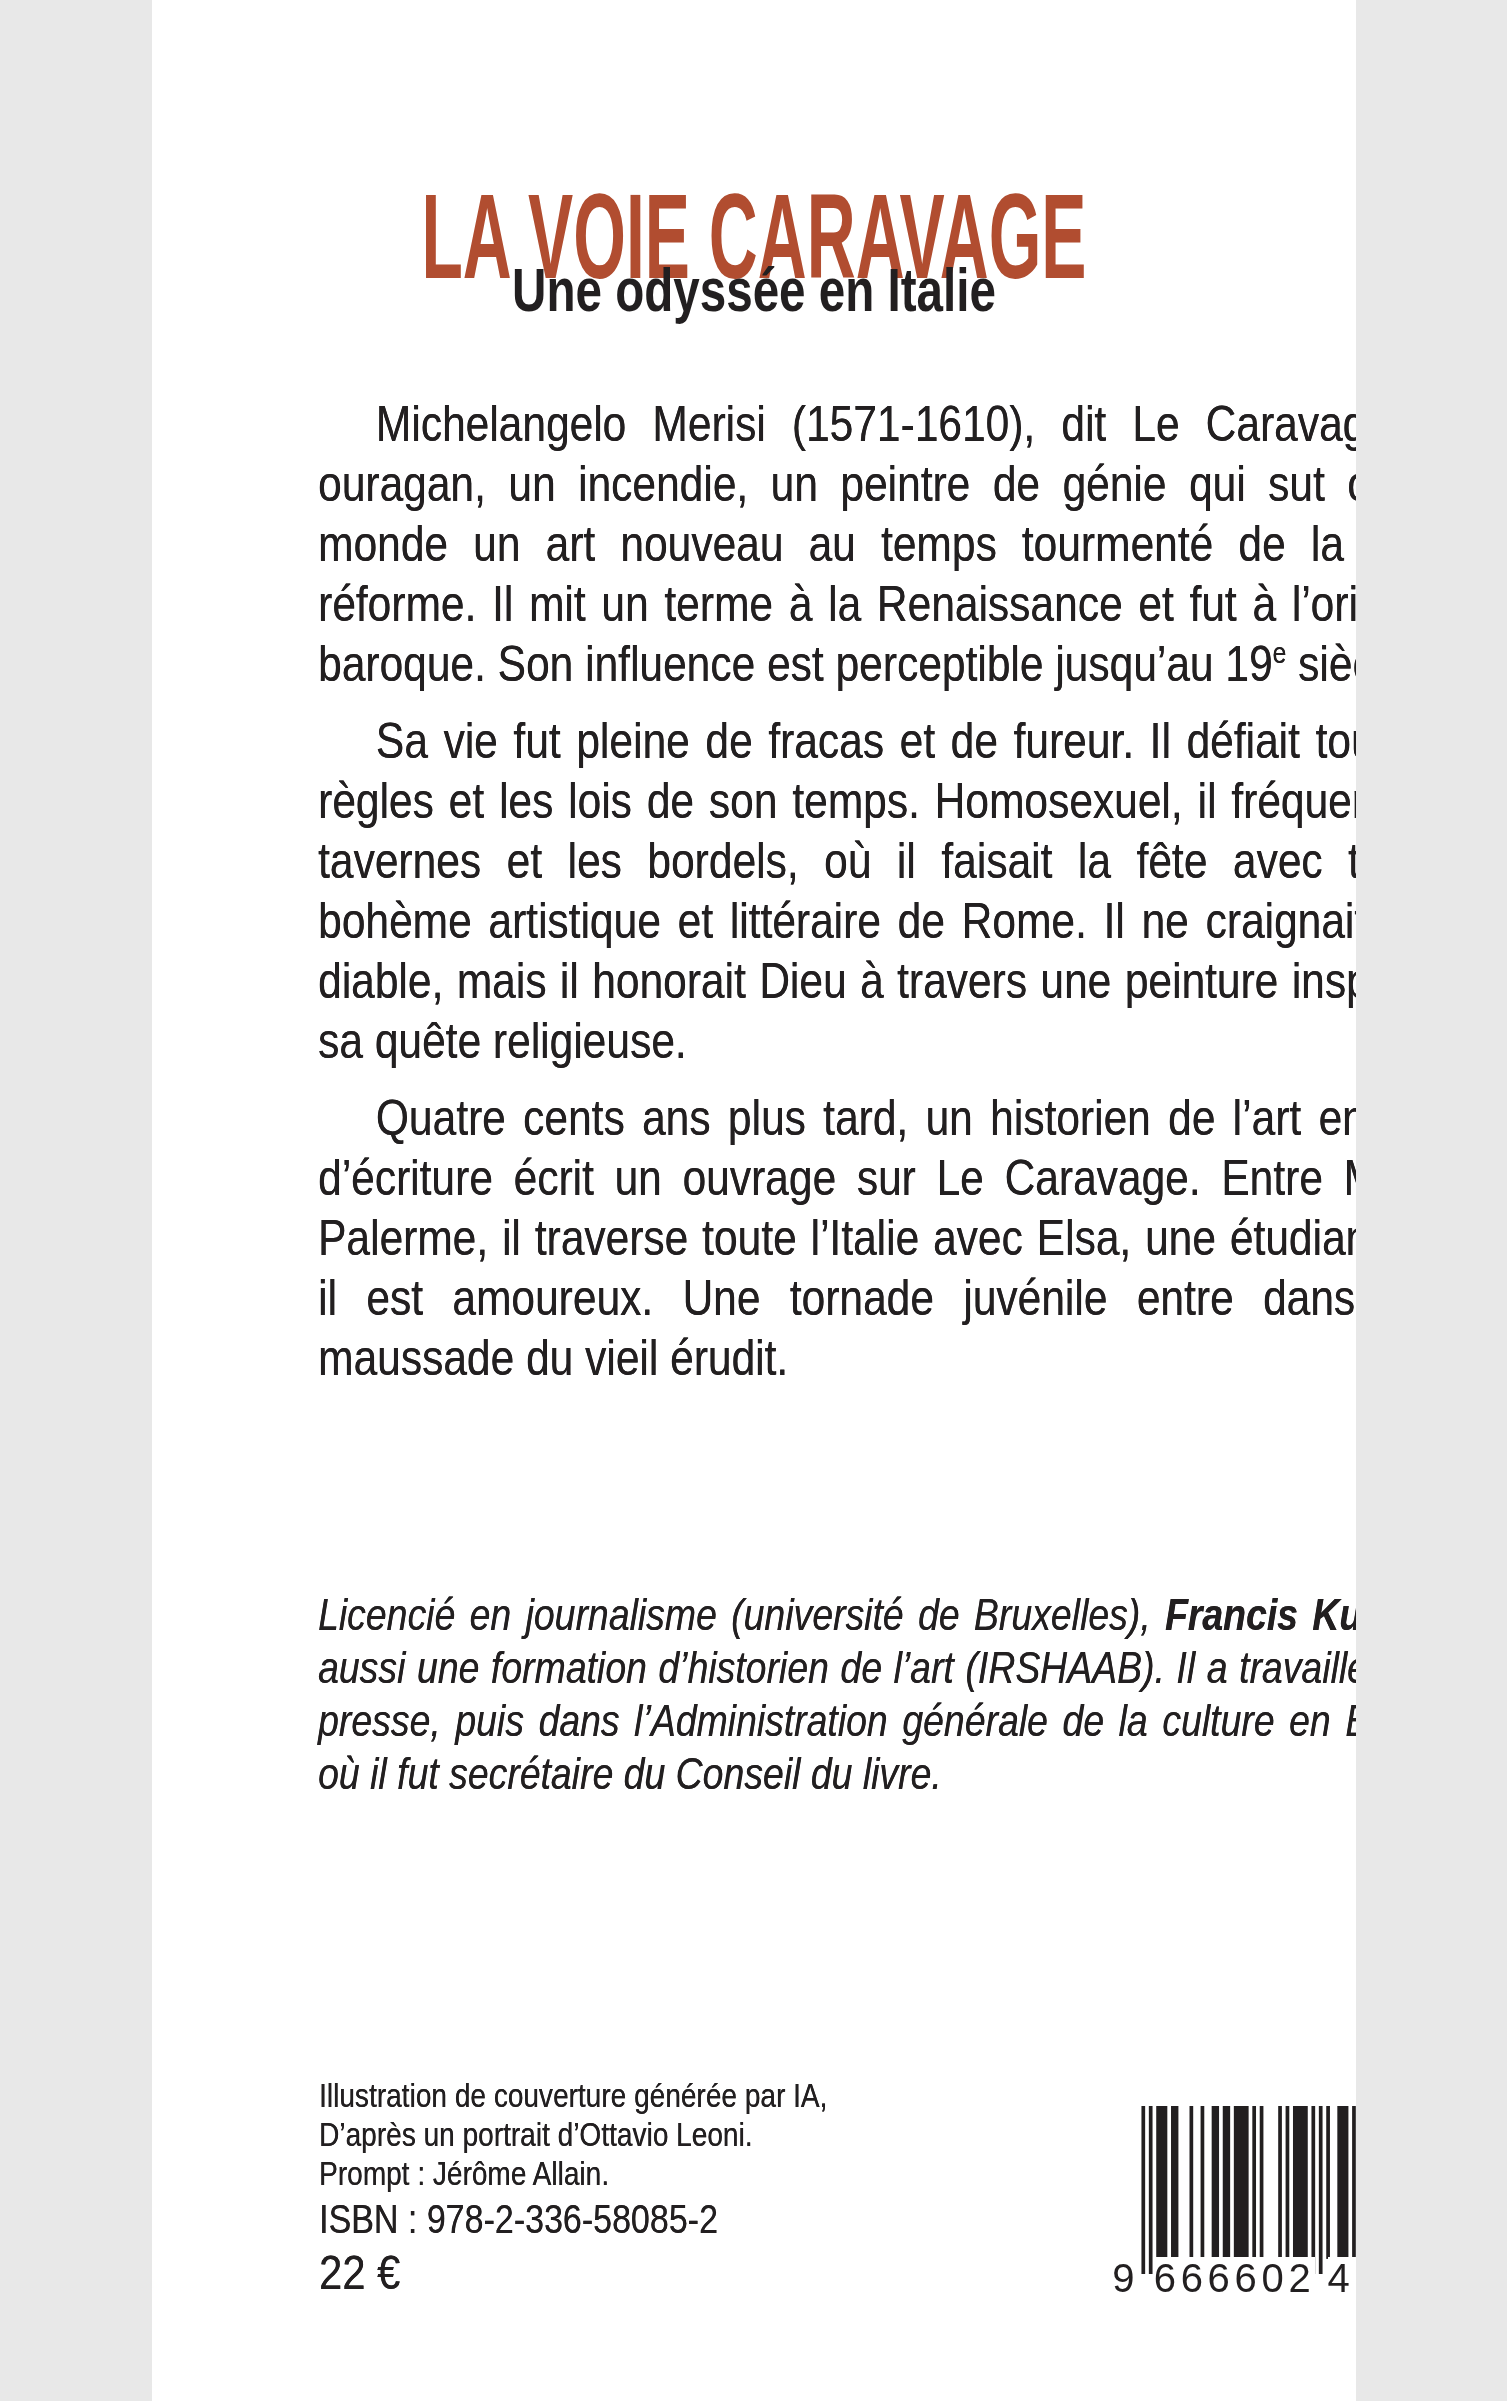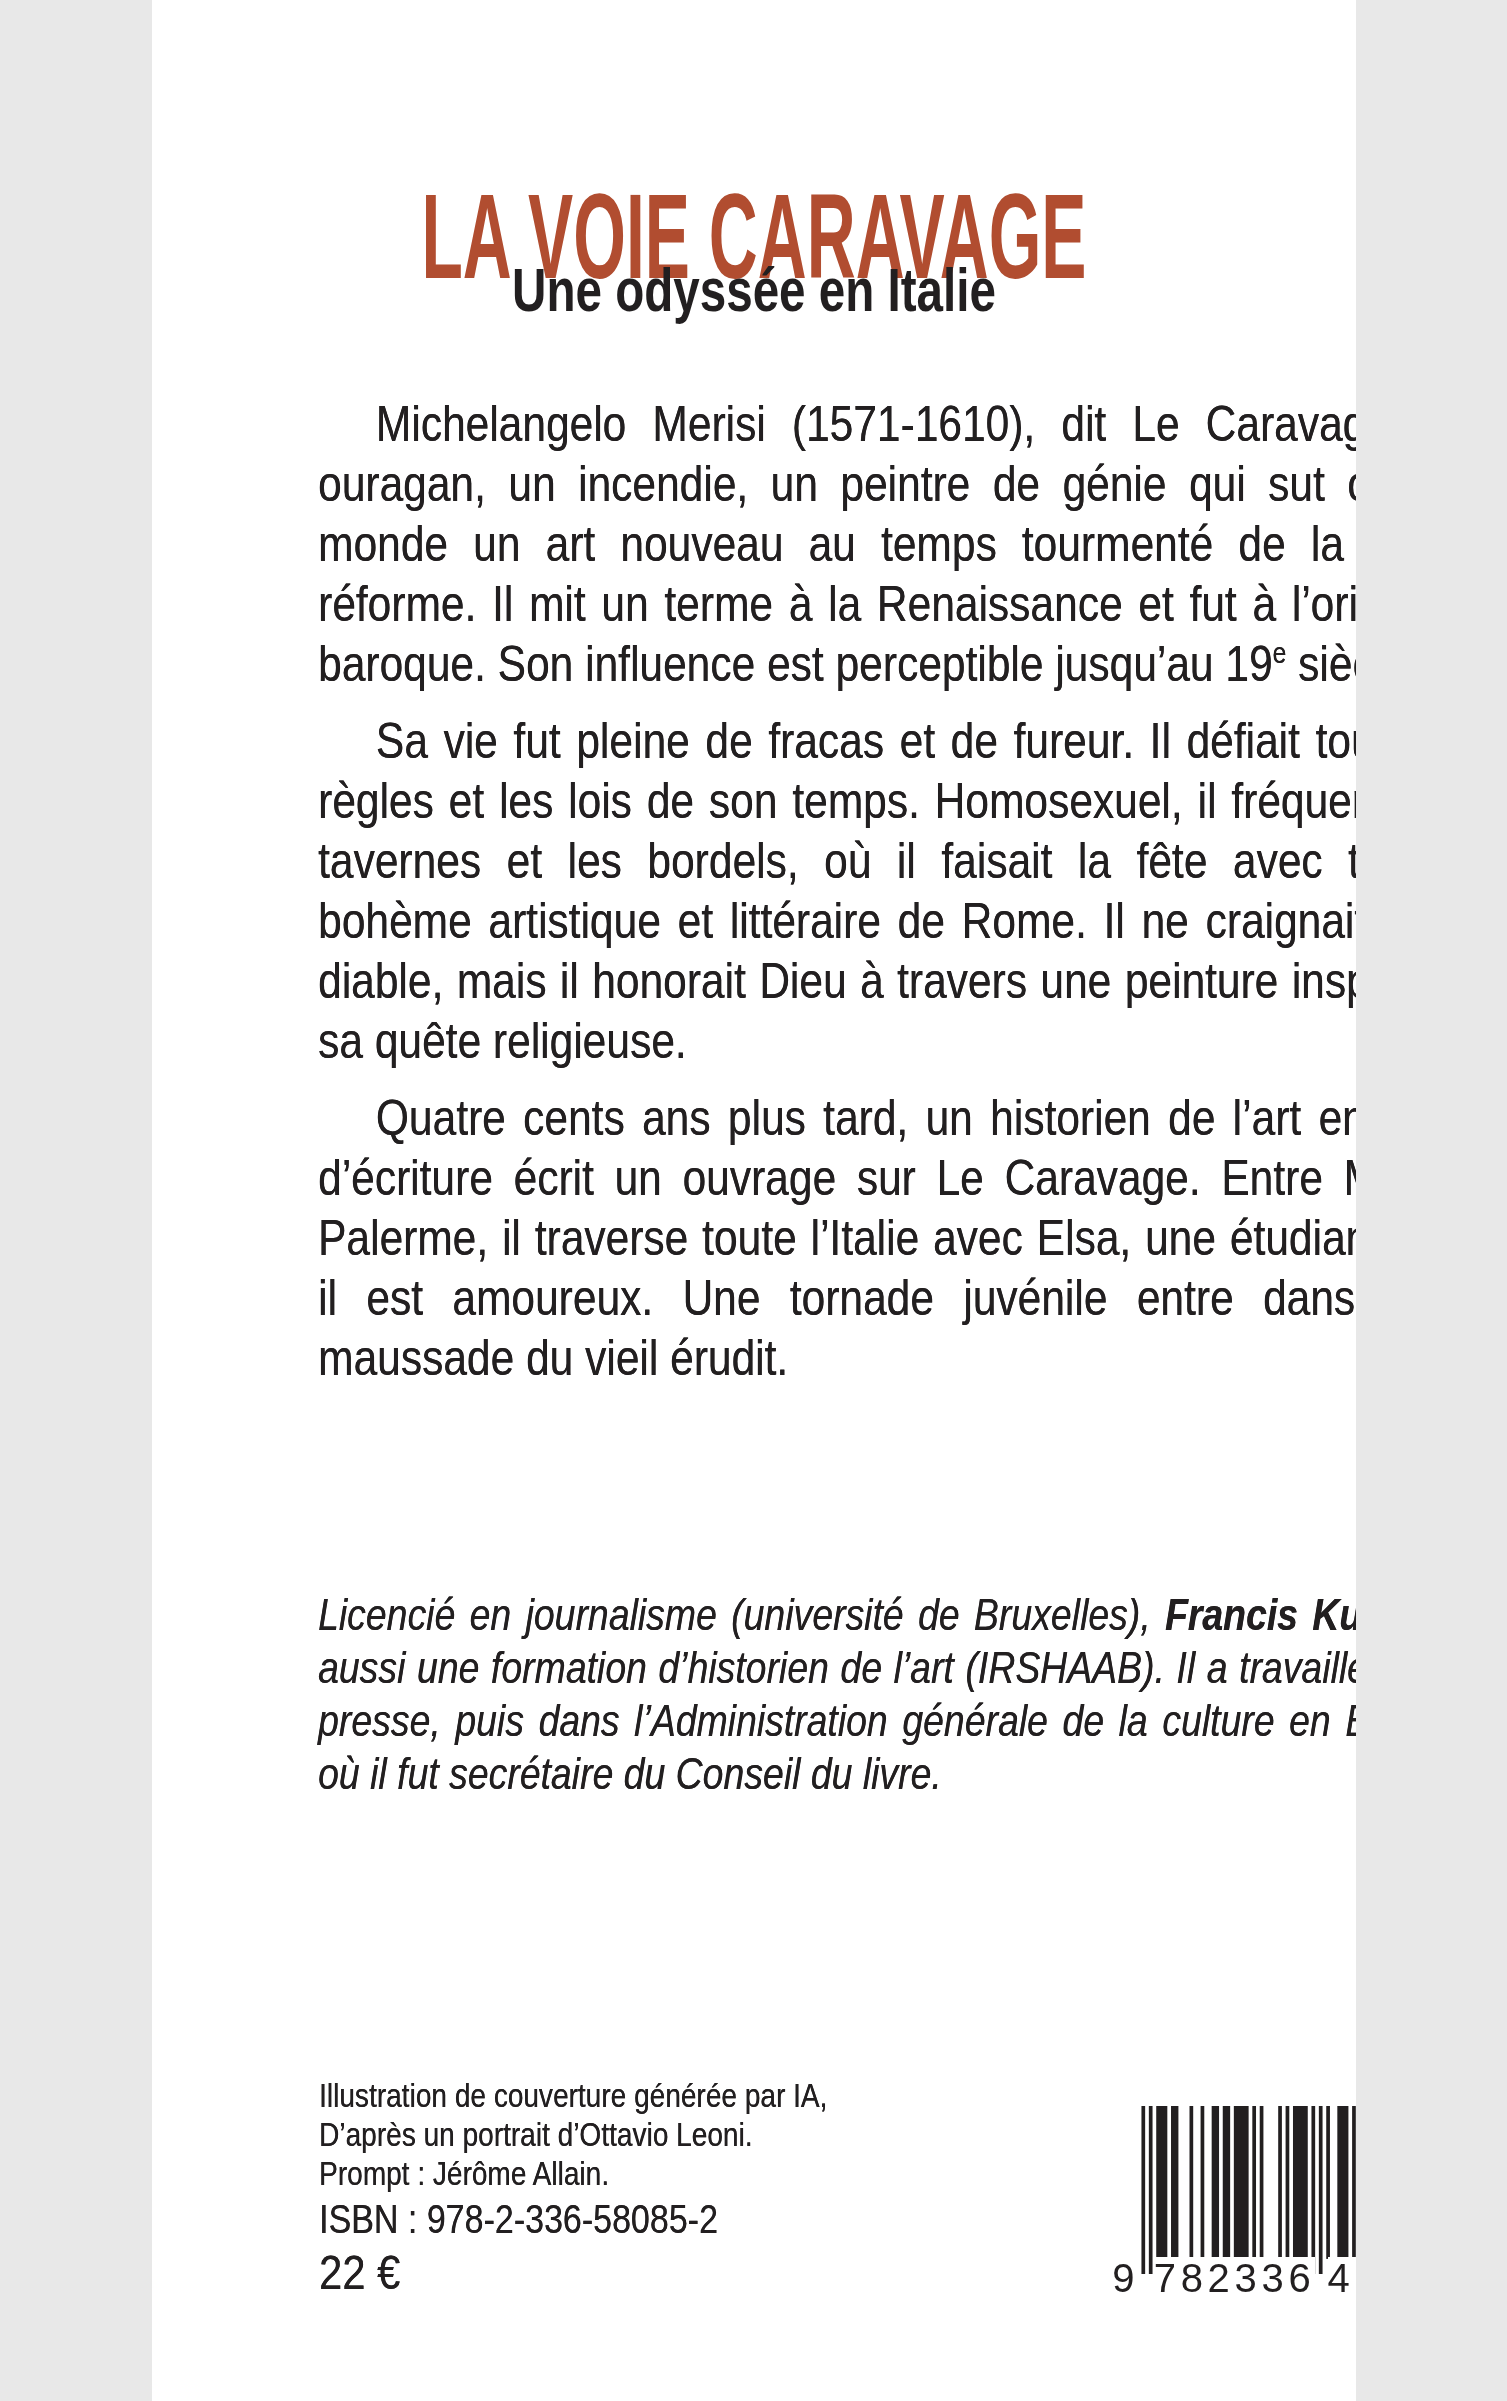--- a/index.html
+++ b/index.html
@@ -144,18 +144,18 @@
         <rect x="278.02" y="0" width="3.92" height="162" fill="#221f20"></rect>
         <rect x="289.77" y="0" width="3.92" height="162" fill="#221f20"></rect>
         <rect x="305.43" y="0" width="3.92" height="162" fill="#221f20"></rect>
         <rect x="317.18" y="0" width="11.75" height="162" fill="#221f20"></rect>
         <rect x="332.84" y="0" width="7.83" height="162" fill="#221f20"></rect>
         <rect x="344.59" y="0" width="7.83" height="162" fill="#221f20"></rect>
         <rect x="360.25" y="0" width="3.92" height="178" fill="#221f20"></rect>
         <rect x="368.08" y="0" width="3.92" height="178" fill="#221f20"></rect>
       </svg>
     <span class="digit first">9</span>
-    <span class="digit-group left-group">782336</span>
+    <span class="digit-group left-group">666602</span>
     <span class="digit-group right-group">484839</span>
   </div>
 
 </div>
 
 
 </body></html>

